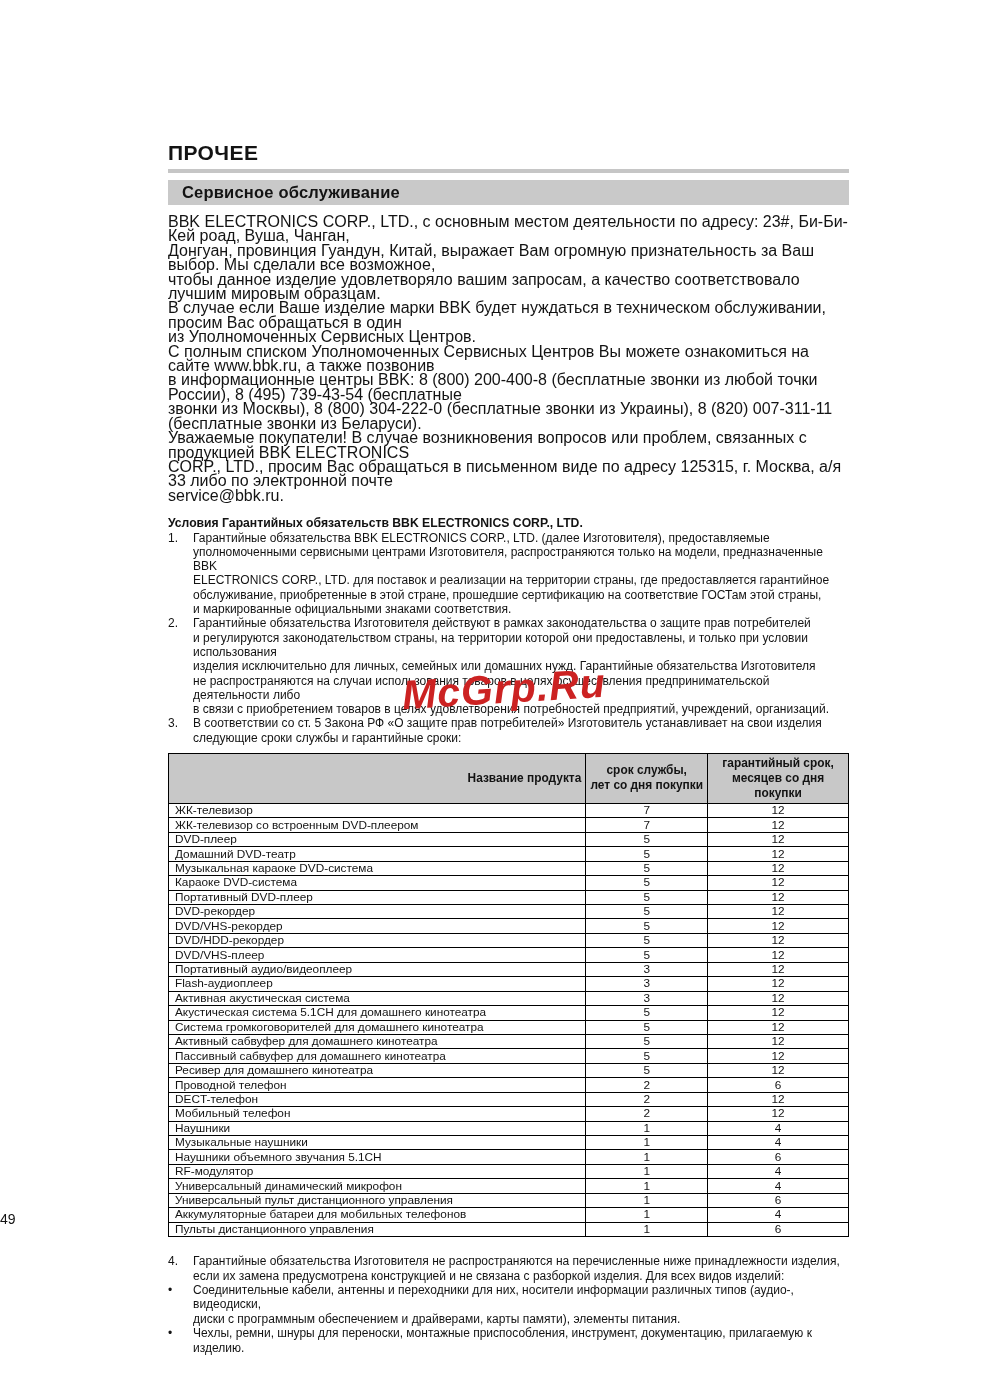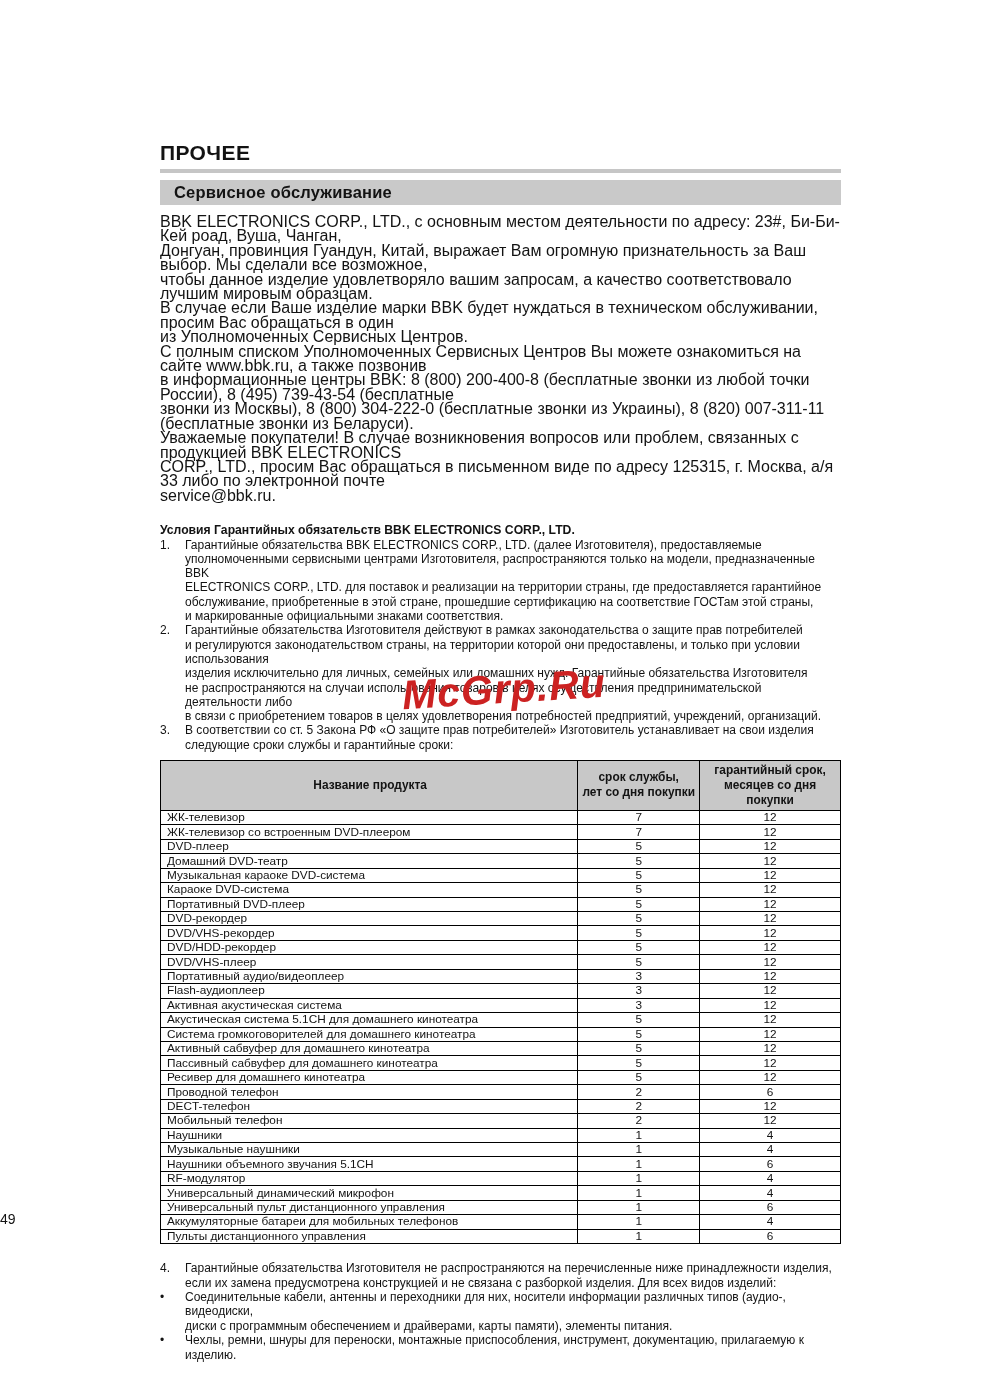--- a/index.html
+++ b/index.html
@@ -2,50 +2,50 @@
 <html><head>
 <meta charset="utf-8">
 <style>
   * { margin:0; padding:0; box-sizing:border-box; }
   html,body { background:#ffffff; }
   body {
     width:1000px; height:1378px; position:relative;
     font-family:"Liberation Sans", sans-serif; color:#131313;
     overflow:hidden;
   }
-  .content { position:absolute; left:160px; top:142px; width:681px; }
+  .content { position:absolute; left:168px; top:142px; width:681px; }
 
   .doc-title { font-size:21px; font-weight:bold; letter-spacing:.4px; line-height:22px; }
   .title-rule { height:4px; background:#c6c6c6; margin-top:5px; }
 
   .section-bar {
     margin-top:7px; height:25px; background:#c9c9c9;
     display:flex; align-items:center; padding-left:14px;
   }
   .section-bar span { font-size:16.5px; font-weight:bold; letter-spacing:.2px; }
 
   .intro { margin-top:10px; font-size:16px; line-height:14.4px; white-space:pre-line; }
 
-  .warranty-heading { margin-top:20px; font-size:12.2px; font-weight:bold; line-height:14.4px; }
+  .warranty-heading { margin-top:13px; font-size:12.2px; font-weight:bold; line-height:14.4px; }
 
   .olist { }
   .oitem { display:flex; font-size:12px; line-height:14.3px; }
   .oitem .num { width:25px; flex:none; }
   .oitem .txt { flex:1; white-space:pre-line; }
 
   table.warranty {
     margin-top:8px; width:100%; border-collapse:collapse;
     border:1.5px solid #000;
   }
   table.warranty th, table.warranty td { border:1px solid #000; }
   table.warranty th {
     background:#c8c8c8; font-size:11.9px; font-weight:bold;
     line-height:15px; padding:2px 4px; text-align:center; white-space:pre-line;
   }
-  table.warranty th.h-name { text-align:center; padding-left:6px;margin-left:16px; }
+  table.warranty th.h-name { text-align:right; padding-left:6px;margin-left:16px; }
   table.warranty col.col-name { width:418px; }
   table.warranty col.col-life { width:122px; }
   table.warranty col.col-months { width:141px; }
   table.warranty td {
     font-size:11.8px; height:14.45px; line-height:13px; padding:0 6px;
   }
   table.warranty td.c-num { text-align:center; padding:0 2px; }
 
   .notes { margin-top:17px; }
   .notes .oitem { line-height:14.4px; }

